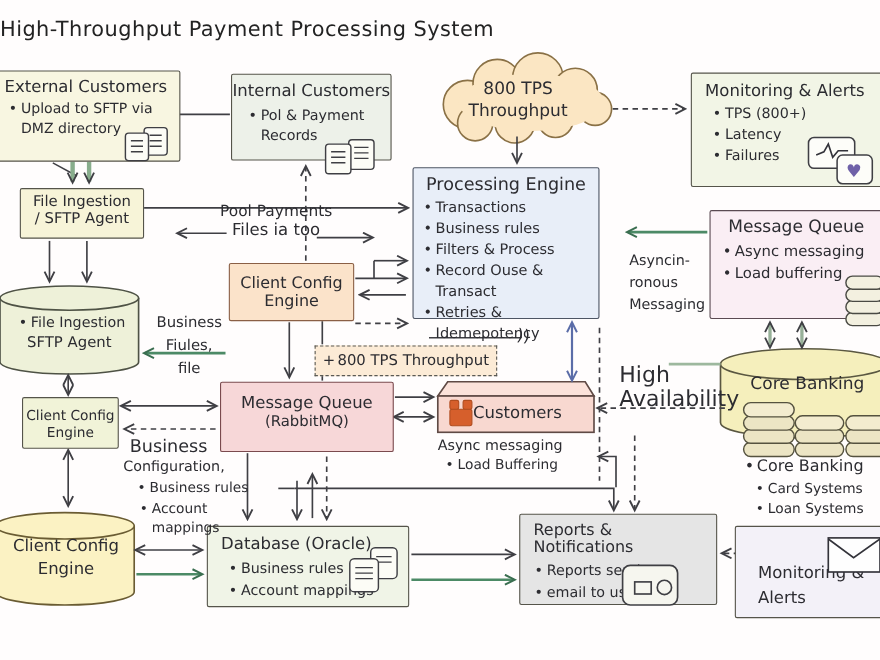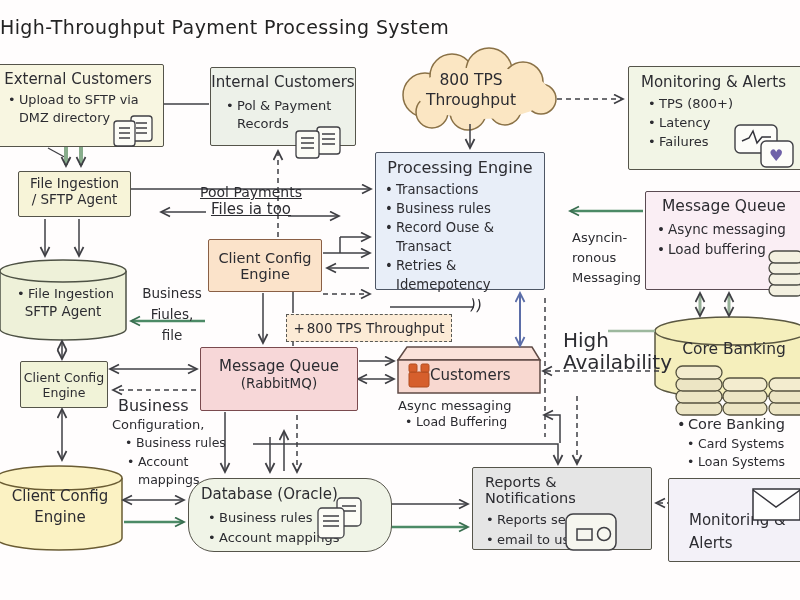--- a/index.html
+++ b/index.html
@@ -24,21 +24,21 @@
   #ccl{left:20px;top:361px;width:88px;height:47px;background:#f1f3d8;}
   #mqrb{left:200px;top:347px;width:158px;height:64px;background:#f7d7d8;border-color:#7a4a4e;}
   #badge{left:286px;top:314px;width:164px;height:26px;background:rgba(252,233,210,.92);
          border:1.6px dashed #5a5a55;z-index:2;position:absolute;font-size:13.5px;
          display:flex;align-items:center;justify-content:center;gap:2px;}
   #pe{left:375px;top:152px;width:170px;height:138px;background:#e8eef8;border-color:#4d5564;}
   #pe .bt{font-size:16px;}
   #pe .b{line-height:19px;font-size:13.2px;margin-left:4px;}
   #mqright{left:645px;top:191px;width:161px;height:99px;background:#faeef4;border-color:#5a4a52;}
   #mqright .b{font-size:13.5px;line-height:19px;}
-  #dbx{left:188px;top:478px;width:204px;height:74px;background:#f0f4e7;border-radius:26px;}
+  #dbx{left:188px;top:478px;width:184px;height:74px;background:#f0f4e7;}
   #reports{left:472px;top:467px;width:180px;height:83px;background:#e5e5e5;}
   #reports .b.ind{margin-left:16px;}
   #monbot{left:668px;top:478px;width:138px;height:84px;background:#f3f1f8;}
   .cloud-text{position:absolute;left:408px;top:70px;width:126px;text-align:center;
               font-size:15.5px;line-height:20px;z-index:2;}
   .cyltxt{position:absolute;z-index:2;text-align:center;}
   .small{font-size:12.5px;}
 </style>
 </head>
 <body>
@@ -211,20 +211,21 @@
 
 <div id="badge">
   <span>+</span>
   <span>800 TPS Throughput</span>
 </div>
 
 <div id="pe" class="box">
   <div class="bt">Processing Engine</div>
   <div class="b" style="margin-top:3px;">Transactions</div>
   <div class="b">Business rules</div>
+  <div class="b">Filters &amp; Process</div>
   <div class="b">Record Ouse &amp; Transact</div>
   <div class="b">Retries &amp; Idemepotency</div>
 </div>
 
 <div id="mqright" class="box">
   <div class="bt" style="font-size:15.5px;text-align:left;padding-left:16px;">Message Queue</div>
   <div class="b" style="margin:5px 0 0 6px;">Async messaging</div>
   <div class="b" style="margin:1px 0 0 6px;">Load buffering</div>
 </div>
 
@@ -250,21 +251,21 @@
 <div id="reports" class="box">
   <div class="btl" style="font-size:14.5px;">Reports &amp; Notifications</div>
   <div class="b" style="margin:5px 0 0 8px;">Reports send</div>
   <div class="b ind" style="margin:2px 0 0 8px;">email to users</div>
 </div>
 
 <div id="monbot" class="box">
   <div style="position:absolute;left:20px;top:30px;width:102px;font-size:15px;line-height:23px;">Monitoring &amp; Alerts</div>
 </div>
 
-<div class="lbl ctr" style="left:188px;top:184px;width:126px;text-decoration:underline;">
+<div class="lbl ctr" style="left:188px;top:184px;width:126px;">
   <div style="font-size:14px;">Pool Payments</div>
   <div style="font-size:15px;">Files ia too</div>
 </div>
 <div class="lbl" style="left:572px;top:228px;width:74px;font-size:13px;line-height:20px;">Asyncin-ronous Messaging</div>
 <div class="lbl" style="left:563px;top:329px;width:92px;font-size:20px;line-height:22px;">High Availability</div>
 <div class="lbl ctr" style="left:132px;top:283px;width:80px;font-size:13.5px;line-height:21px;">
   <div>Business</div>
   <div>Fiules,</div>
   <div>file</div>
 </div>

